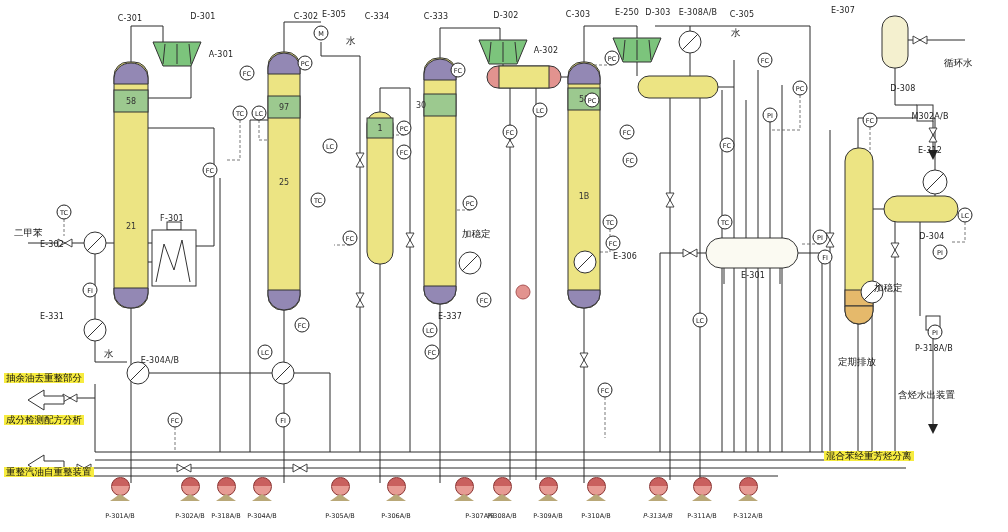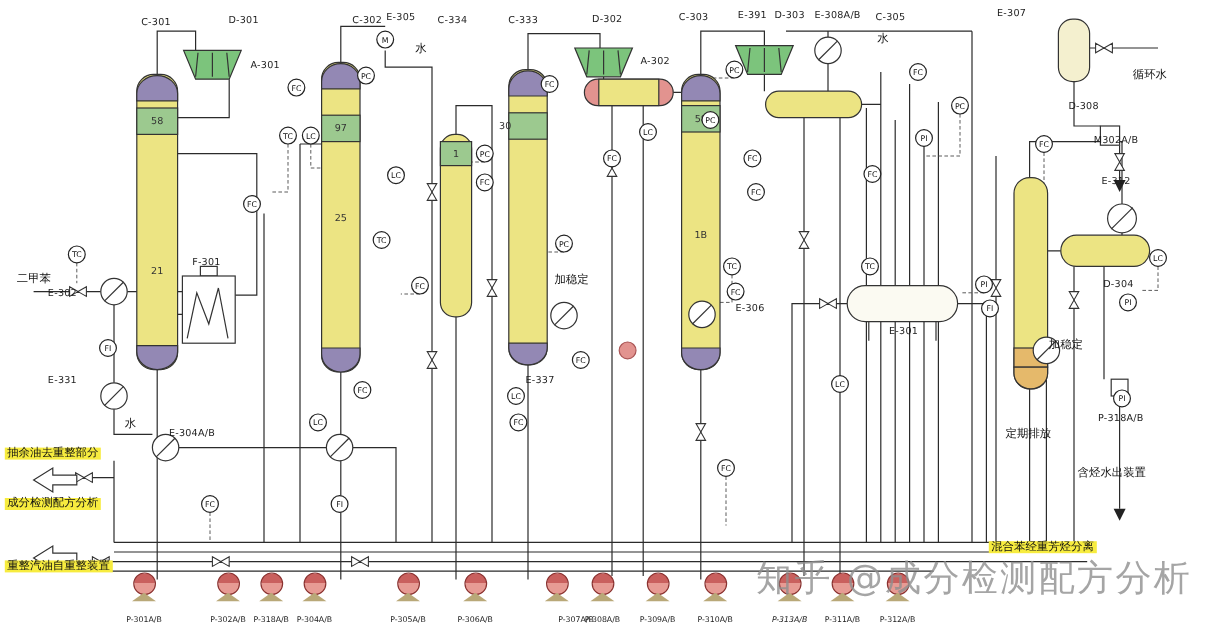--- a/index.html
+++ b/index.html
@@ -198,21 +198,21 @@
       <span class="eq-label" style="left: 130px; top: 14px;">C-301</span>
       <span class="eq-label" style="left: 203px; top: 12px;">D-301</span>
       <span class="eq-label" style="left: 221px; top: 50px;">A-301</span>
       <span class="eq-label" style="left: 306px; top: 12px;">C-302</span>
       <span class="eq-label" style="left: 334px; top: 10px;">E-305</span>
       <span class="eq-label" style="left: 377px; top: 12px;">C-334</span>
       <span class="eq-label" style="left: 436px; top: 12px;">C-333</span>
       <span class="eq-label" style="left: 506px; top: 11px;">D-302</span>
       <span class="eq-label" style="left: 546px; top: 46px;">A-302</span>
       <span class="eq-label" style="left: 578px; top: 10px;">C-303</span>
-      <span class="eq-label" style="left: 627px; top: 8px;">E-391</span>
+      <span class="eq-label" style="left: 627px; top: 8px;">E-250</span>
       <span class="eq-label" style="left: 658px; top: 8px;">D-303</span>
       <span class="eq-label" style="left: 698px; top: 8px;">E-308A/B</span>
       <span class="eq-label" style="left: 742px; top: 10px;">C-305</span>
       <span class="eq-label" style="left: 843px; top: 6px;">E-307</span>
       <span class="eq-label" style="left: 903px; top: 84px;">D-308</span>
       <span class="eq-label" style="left: 930px; top: 112px;">M302A/B</span>
       <span class="eq-label" style="left: 930px; top: 146px;">E-312</span>
       <span class="eq-label" style="left: 932px; top: 232px;">D-304</span>
       <span class="eq-label" style="left: 753px; top: 271px;">E-301</span>
       <span class="eq-label" style="left: 172px; top: 214px;">F-301</span>
@@ -346,14 +346,13 @@
         <div class="pump-base"></div>
       </div>
       <span class="pump-label" style="left: 702px;">P-311A/B</span>
       <div class="pump" style="left: 748px;">
         <div class="pump-head"></div>
         <div class="pump-base"></div>
       </div>
       <span class="pump-label" style="left: 748px;">P-312A/B</span>
     </div>
 
-  <div class="watermark">知乎 @成分检测配方分析</div>
 </div>
 
 </body></html>

